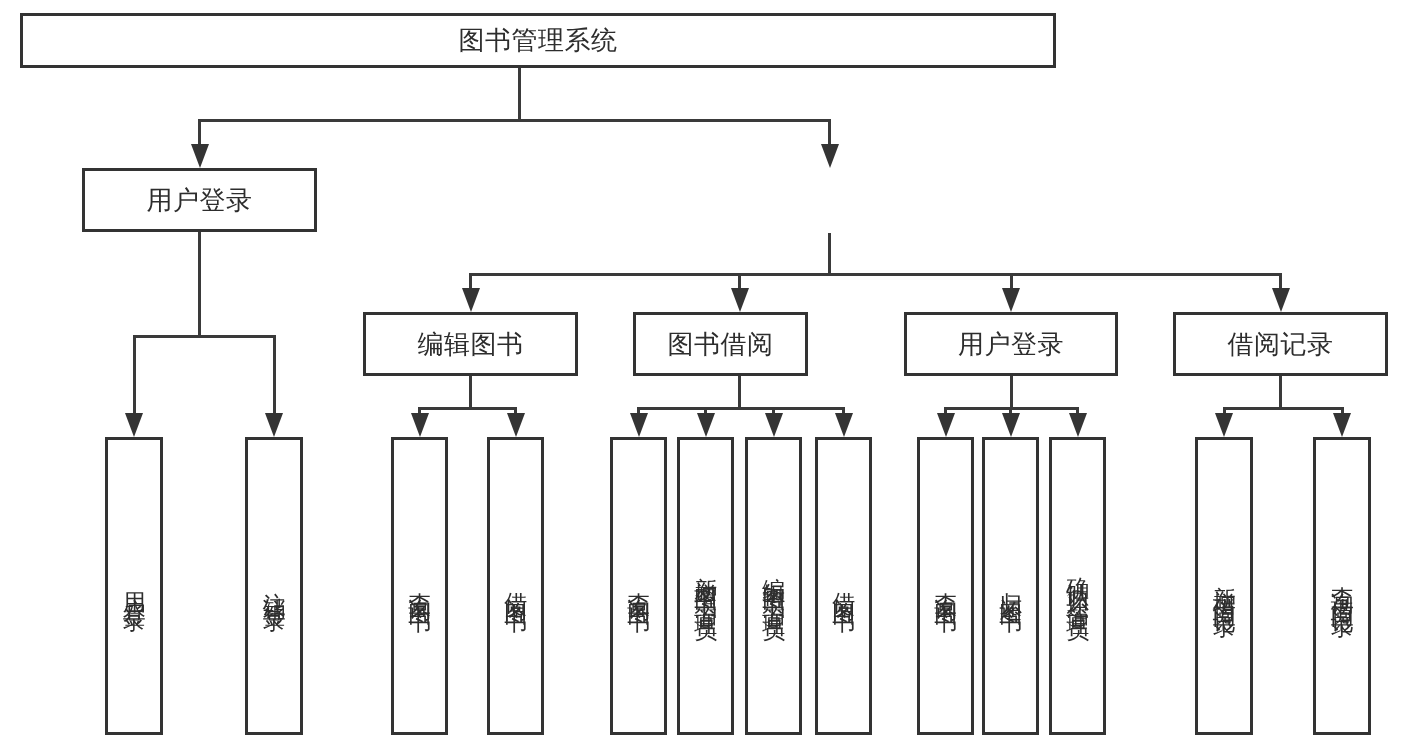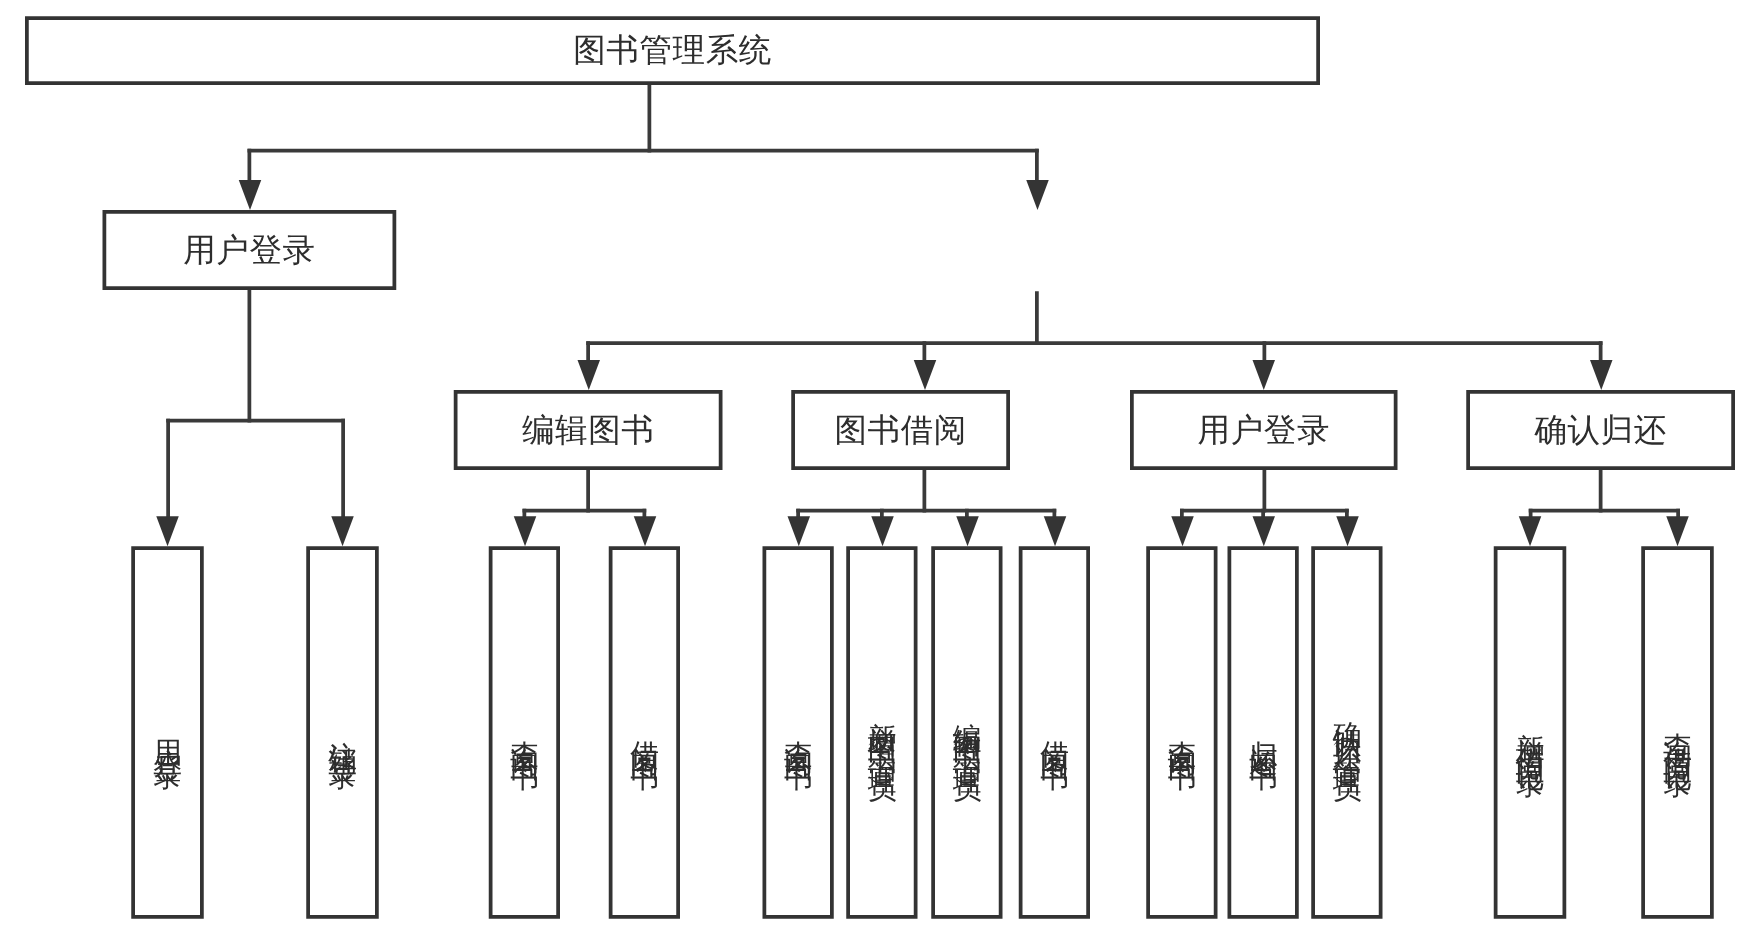--- a/index.html
+++ b/index.html
@@ -73,21 +73,21 @@
   <div class="node" style="left:363px; top:312px; width:215px; height:64px;">
     <span>编辑图书</span>
   </div>
   <div class="node" style="left:633px; top:312px; width:175px; height:64px;">
     <span>图书借阅</span>
   </div>
   <div class="node" style="left:904px; top:312px; width:214px; height:64px;">
     <span>用户登录</span>
   </div>
   <div class="node" style="left:1173px; top:312px; width:215px; height:64px;">
-    <span>确认归还</span>
+    <span>借阅记录</span>
   </div>
 
   <div class="leaf" style="left:105px; width:58px;">
     <span>用户登录</span>
   </div>
   <div class="leaf" style="left:245px; width:58px;">
     <span>注销登录</span>
   </div>
 
   <div class="leaf" style="left:391px; width:57px;">

